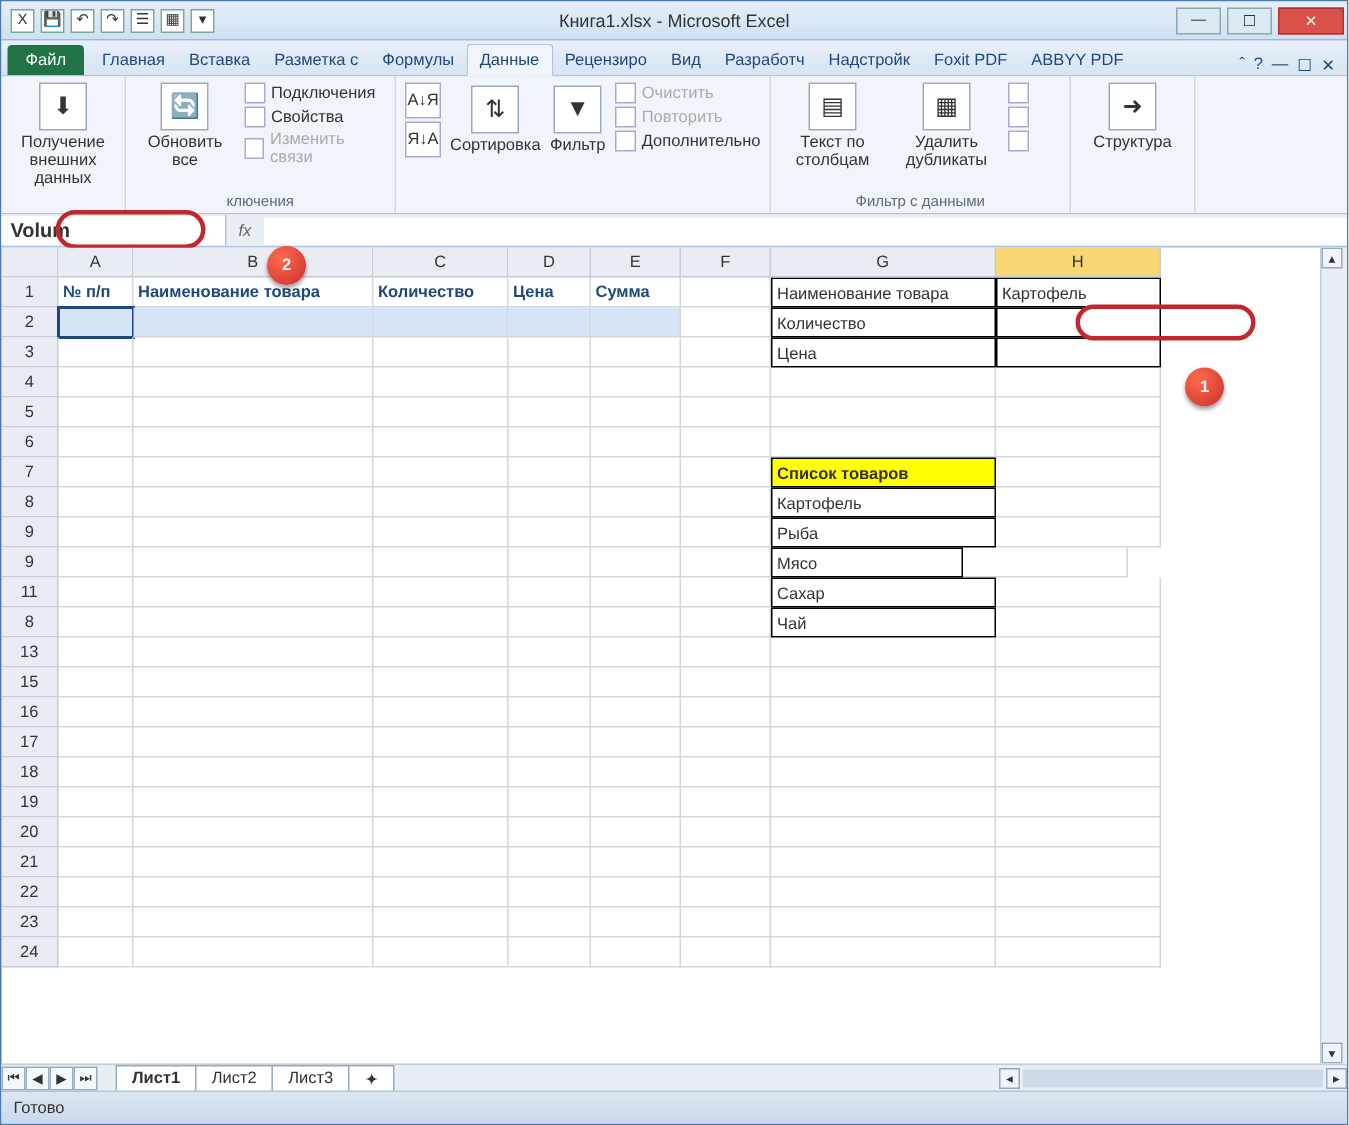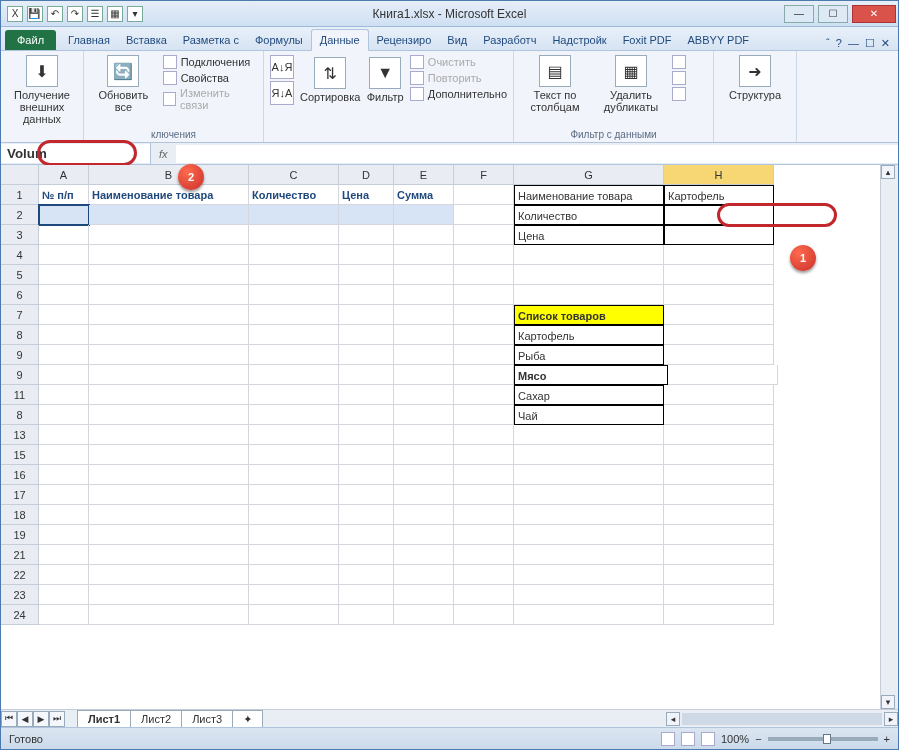--- a/index.html
+++ b/index.html
@@ -327,21 +327,21 @@
             <div class="cell" style="width: 110px;"></div>
           </div>
           <div class="row-line">
             <div class="row-h">9</div>
             <div class="cell" style="width: 50px;"></div>
             <div class="cell" style="width: 160px;"></div>
             <div class="cell" style="width: 90px;"></div>
             <div class="cell" style="width: 55px;"></div>
             <div class="cell" style="width: 60px;"></div>
             <div class="cell" style="width: 60px;"></div>
-            <div class="cell tbl-border" style="width: 154px; font-weight: bold;">Мясо</div>
+            <div class="cell tbl-border" style="width: 128px;">Мясо</div>
             <div class="cell" style="width: 110px;"></div>
           </div>
           <div class="row-line">
             <div class="row-h">11</div>
             <div class="cell" style="width: 50px;"></div>
             <div class="cell" style="width: 160px;"></div>
             <div class="cell" style="width: 90px;"></div>
             <div class="cell" style="width: 55px;"></div>
             <div class="cell" style="width: 60px;"></div>
             <div class="cell" style="width: 60px;"></div>
@@ -409,20 +409,31 @@
             <div class="cell" style="width: 160px;"></div>
             <div class="cell" style="width: 90px;"></div>
             <div class="cell" style="width: 55px;"></div>
             <div class="cell" style="width: 60px;"></div>
             <div class="cell" style="width: 60px;"></div>
             <div class="cell" style="width: 150px;"></div>
             <div class="cell" style="width: 110px;"></div>
           </div>
           <div class="row-line">
             <div class="row-h">19</div>
+            <div class="cell" style="width: 50px;"></div>
+            <div class="cell" style="width: 160px;"></div>
+            <div class="cell" style="width: 90px;"></div>
+            <div class="cell" style="width: 55px;"></div>
+            <div class="cell" style="width: 60px;"></div>
+            <div class="cell" style="width: 60px;"></div>
+            <div class="cell" style="width: 150px;"></div>
+            <div class="cell" style="width: 110px;"></div>
+          </div>
+          <div class="row-line">
+            <div class="row-h">20</div>
             <div class="cell" style="width: 50px;"></div>
             <div class="cell" style="width: 160px;"></div>
             <div class="cell" style="width: 90px;"></div>
             <div class="cell" style="width: 55px;"></div>
             <div class="cell" style="width: 60px;"></div>
             <div class="cell" style="width: 60px;"></div>
             <div class="cell" style="width: 150px;"></div>
             <div class="cell" style="width: 110px;"></div>
           </div>
           <div class="row-line">
@@ -495,26 +506,15 @@
       <div class="sheet-tab">✦</div>
     </div>
     <div style="flex:1"></div>
     <div class="arrow">◂</div>
     <div style="width:200px;height:12px;background:#cfd9e6;margin:0 2px"></div>
     <div class="arrow">▸</div>
   </div>
 
   <div class="statusbar">
     <span>Готово</span>
-    <div class="status-right">
-      <span class="small-ico"></span>
-      <span class="small-ico"></span>
-      <span class="small-ico"></span>
-      <span>100%</span>
-      <span>−</span>
-      <div class="zoom-slider">
-          <div class="zoom-thumb"></div>
-        </div>
-      <span>+</span>
-    </div>
   </div>
 
 </div>
 
 </body></html>

